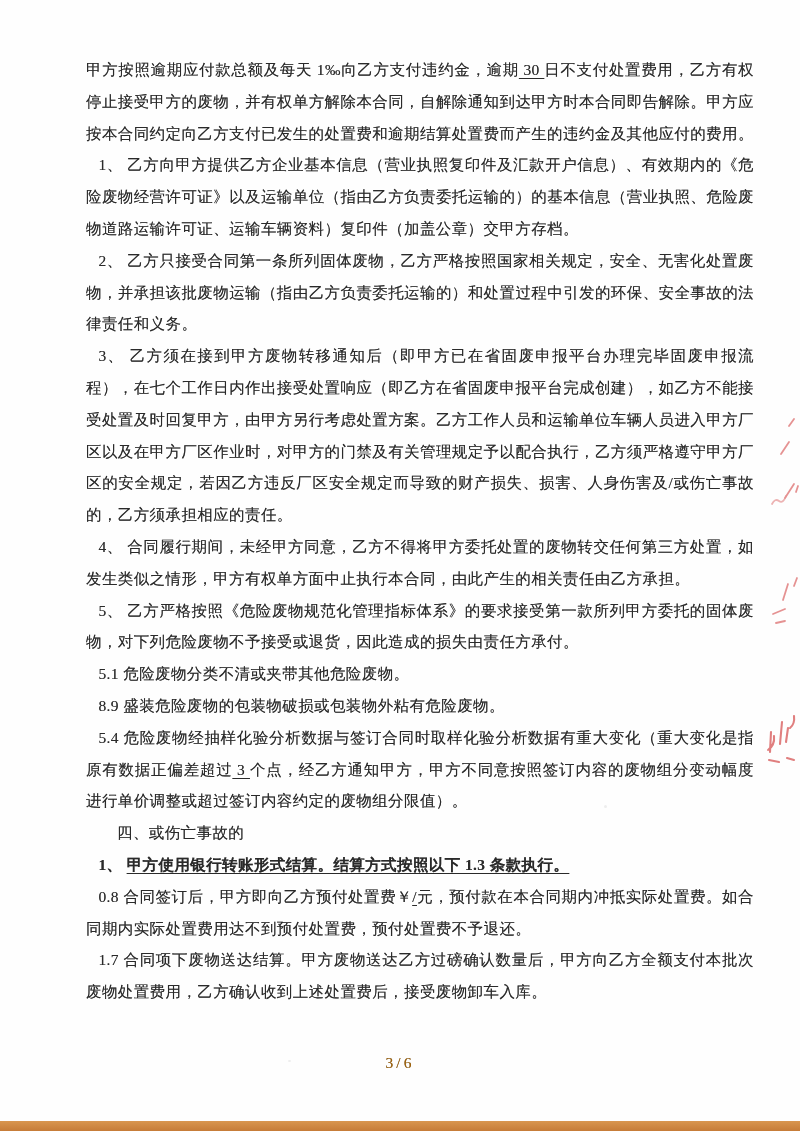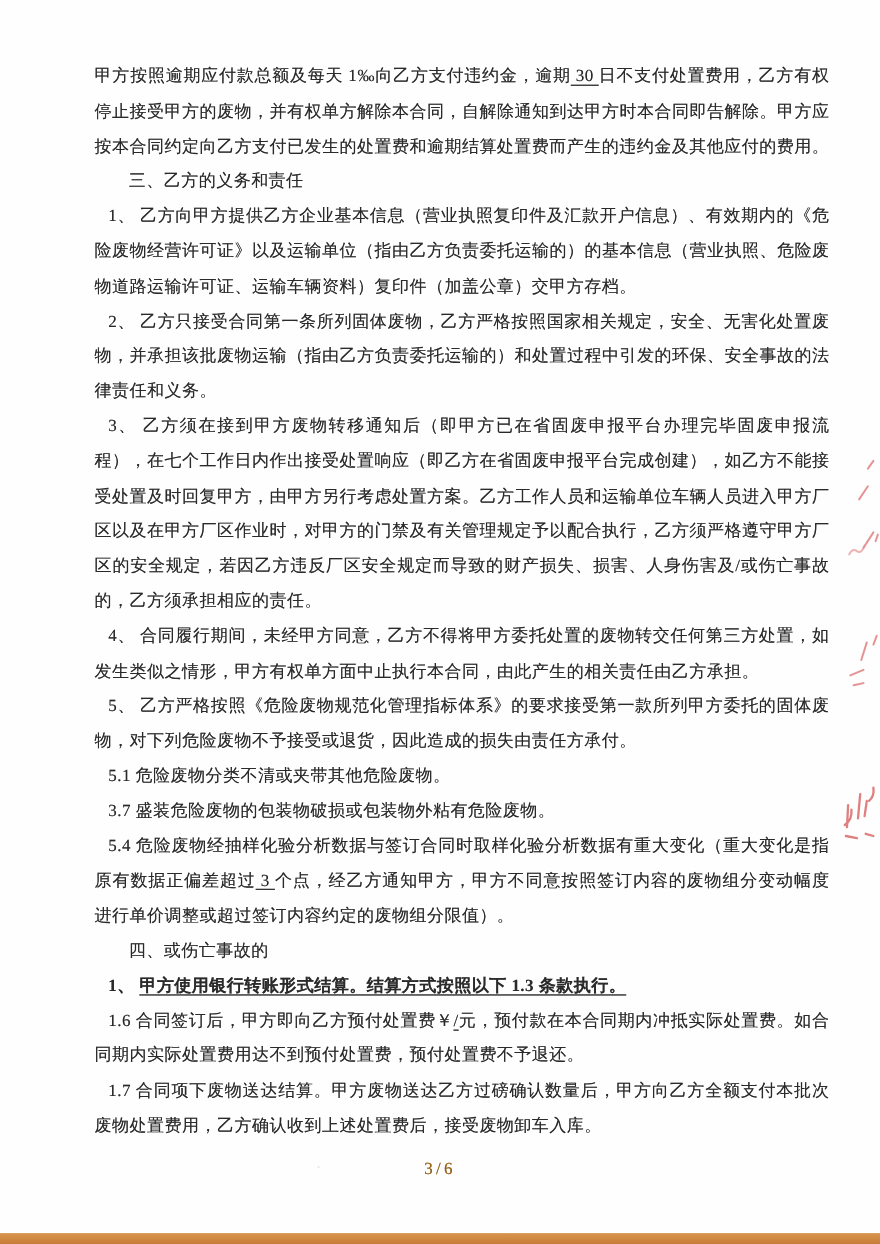--- a/index.html
+++ b/index.html
@@ -67,32 +67,31 @@
   }
   .speck { position: absolute; border-radius: 50%; background: rgba(90,90,90,0.10); }
 </style>
 </head>
 <body>
 
 <div class="sheet">
 
   <div class="content">
       <p><span>甲方按照逾期应付款总额及每天 1‰向乙方支付违约金，逾期</span><span class="u"> 30 </span><span>日不支付处置费用，乙方有权停止接受甲方的废物，并有权单方解除本合同，自解除通知到达甲方时本合同即告解除。甲方应按本合同约定向乙方支付已发生的处置费和逾期结算处置费而产生的违约金及其他应付的费用。</span></p>
-      <p class="ind2"><span>三、乙方的义务和责任</span></p>
       <p class="ind1"><span>1、 乙方向甲方提供乙方企业基本信息（营业执照复印件及汇款开户信息）、有效期内的《危险废物经营许可证》以及运输单位（指由乙方负责委托运输的）的基本信息（营业执照、危险废物道路运输许可证、运输车辆资料）复印件（加盖公章）交甲方存档。</span></p>
       <p class="ind1"><span>2、 乙方只接受合同第一条所列固体废物，乙方严格按照国家相关规定，安全、无害化处置废物，并承担该批废物运输（指由乙方负责委托运输的）和处置过程中引发的环保、安全事故的法律责任和义务。</span></p>
       <p class="ind1"><span>3、 乙方须在接到甲方废物转移通知后（即甲方已在省固废申报平台办理完毕固废申报流程），在七个工作日内作出接受处置响应（即乙方在省固废申报平台完成创建），如乙方不能接受处置及时回复甲方，由甲方另行考虑处置方案。乙方工作人员和运输单位车辆人员进入甲方厂区以及在甲方厂区作业时，对甲方的门禁及有关管理规定予以配合执行，乙方须严格遵守甲方厂区的安全规定，若因乙方违反厂区安全规定而导致的财产损失、损害、人身伤害及/或伤亡事故的，乙方须承担相应的责任。</span></p>
       <p class="ind1"><span>4、 合同履行期间，未经甲方同意，乙方不得将甲方委托处置的废物转交任何第三方处置，如发生类似之情形，甲方有权单方面中止执行本合同，由此产生的相关责任由乙方承担。</span></p>
       <p class="ind1"><span>5、 乙方严格按照《危险废物规范化管理指标体系》的要求接受第一款所列甲方委托的固体废物，对下列危险废物不予接受或退货，因此造成的损失由责任方承付。</span></p>
       <p class="ind1"><span>5.1 危险废物分类不清或夹带其他危险废物。</span></p>
-      <p class="ind1"><span>3.7 盛装危险废物的包装物破损或包装物外粘有危险废物。</span></p>
+      <p class="ind1"><span>8.9 盛装危险废物的包装物破损或包装物外粘有危险废物。</span></p>
       <p class="ind1"><span>5.4 危险废物经抽样化验分析数据与签订合同时取样化验分析数据有重大变化（重大变化是指原有数据正偏差超过</span><span class="u"> 3 </span><span>个点，经乙方通知甲方，甲方不同意按照签订内容的废物组分变动幅度进行单价调整或超过签订内容约定的废物组分限值）。</span></p>
       <p class="ind2"><span>四、或伤亡事故的</span></p>
       <p class="ind1"><span class="b">1、 </span><span class="u b">甲方使用银行转账形式结算。结算方式按照以下 1.3 条款执行。 </span></p>
-      <p class="ind1"><span>1.6 合同签订后，甲方即向乙方预付处置费￥</span><span class="u">/</span><span>元，预付款在本合同期内冲抵实际处置费。如合同期内实际处置费用达不到预付处置费，预付处置费不予退还。</span></p>
+      <p class="ind1"><span>0.8 合同签订后，甲方即向乙方预付处置费￥</span><span class="u">/</span><span>元，预付款在本合同期内冲抵实际处置费。如合同期内实际处置费用达不到预付处置费，预付处置费不予退还。</span></p>
       <p class="ind1"><span>1.7 合同项下废物送达结算。甲方废物送达乙方过磅确认数量后，甲方向乙方全额支付本批次废物处置费用，乙方确认收到上述处置费后，接受废物卸车入库。</span></p>
     </div>
 
   <svg class="seal-fragments" viewBox="0 0 44 400" xmlns="http://www.w3.org/2000/svg">
     <g fill="none" stroke="#dd6f6f" stroke-width="1.8" stroke-linecap="round" opacity="0.75">
       <path d="M33 38 l5 -7"></path>
       <path d="M25 66 l8 -12"></path>
       <path d="M29 110 l9 -14"></path>
       <path d="M16 116 q3 -6 7 -3 t7 -5" opacity="0.7"></path>
       <path d="M40 104 l2 -6"></path>

